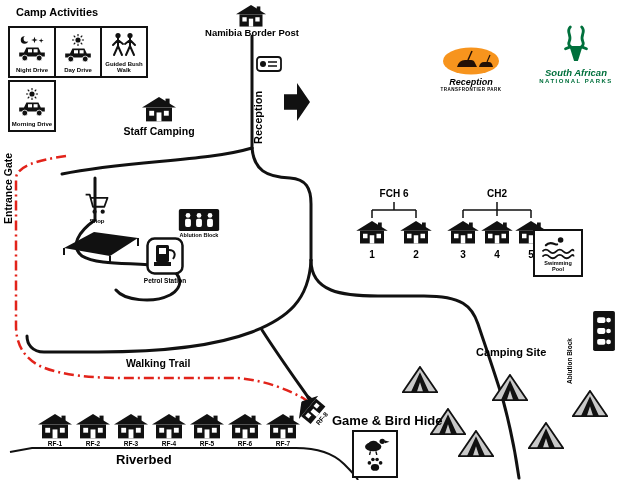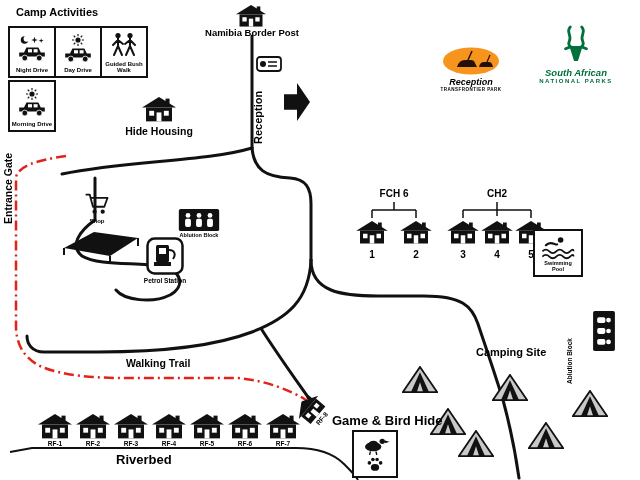--- a/index.html
+++ b/index.html
@@ -213,21 +213,21 @@
       <use href="#sym-sign"></use>
     </svg>
   <svg class="abs" style="left:284px;top:82px" width="26" height="40">
       <use href="#sym-block-arrow"></use>
     </svg>
   <div class="abs vtext" style="left:252px;top:66px;height:78px;font-size:11px">Reception</div>
 
   <svg class="abs" style="left:142px;top:97px" width="34" height="26">
       <use href="#sym-house"></use>
     </svg>
-  <div class="abs lbl ctr" style="left:104px;top:125px;width:110px;font-size:10.5px">Hide Housing</div>
+  <div class="abs lbl ctr" style="left:104px;top:125px;width:110px;font-size:10.5px">Staff Camping</div>
 
   <div class="abs vtext" style="left:2px;top:138px;height:86px;font-size:10.5px">Entrance Gate</div>
 
   <svg class="abs" style="left:84px;top:191px" width="26" height="25">
       <use href="#sym-cart"></use>
     </svg>
   <div class="abs tiny" style="left:80px;top:218px;width:34px">Shop</div>
   <svg class="abs" style="left:62px;top:228px" width="78" height="36">
       <use href="#sym-shed"></use>
     </svg>

